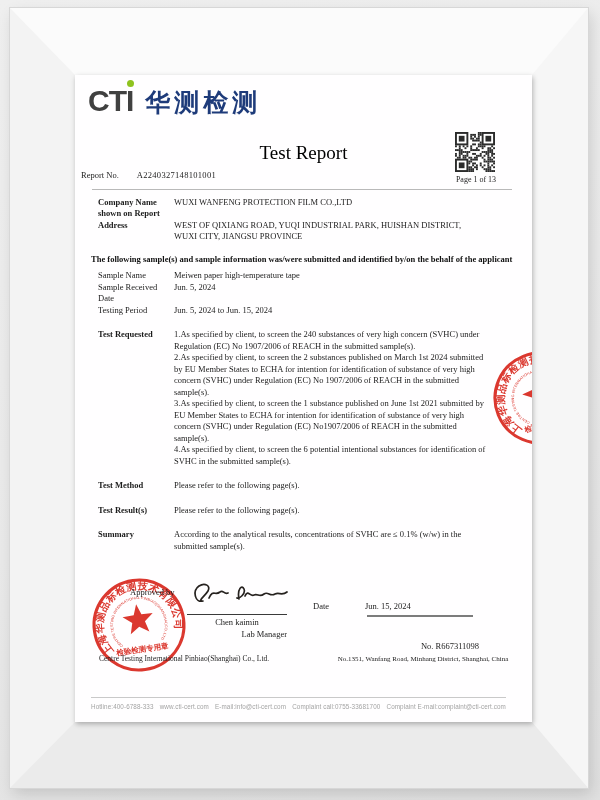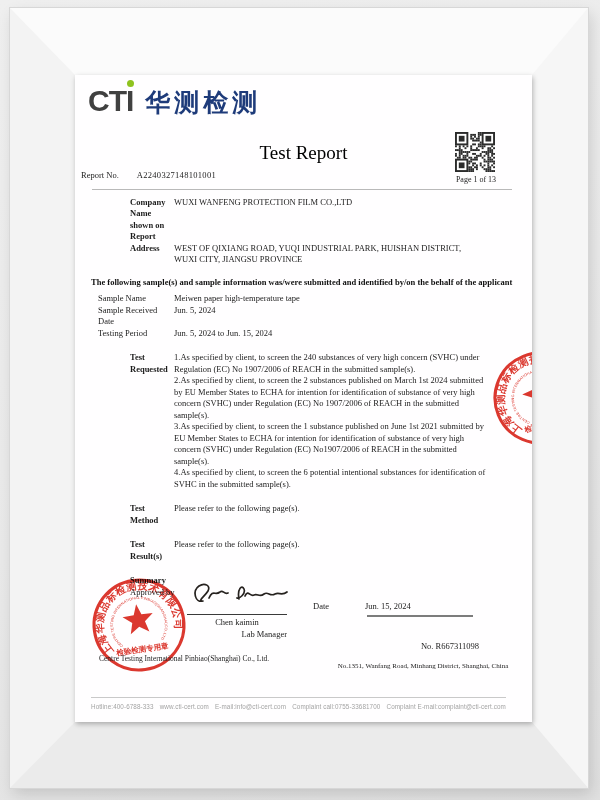--- a/index.html
+++ b/index.html
@@ -24,21 +24,21 @@
   .title{margin-top:25px;text-align:center;font-weight:normal;font-size:19px;line-height:24px;color:#000;}
 
   .qr{position:absolute;left:380px;top:57px;width:40px;height:40px;}
   .page-label{position:absolute;left:366px;top:99px;width:70px;text-align:center;font-size:8px;color:#222;}
 
   .report-row{margin-top:5px;padding-left:6px;display:flex;}
   .report-row .val{margin-left:18px;letter-spacing:.3px;}
   .hrule{margin:7px auto 0 17px;width:420px;border-top:1px solid #b9b9b9;}
 
   .lblrow{display:grid;grid-template-columns:76px auto;padding-left:23px;}
-  .lblrow .lbl{font-weight:bold;margin-left:32px;}
+  .lblrow .lbl{font-weight:bold;}
   .company-block{margin-top:7px;}
   .company-block .val{max-width:312px;}
   .intro{margin:11px 16px 0 16px;font-weight:bold;color:#111;}
   .sample-block{margin-top:5px;}
   .sec{margin-top:13px;}
   .sec .val{max-width:316px;}
   .sec.first{margin-top:13px;}
   .sec p{margin:0;}
 
   
@@ -49,21 +49,21 @@
   .approved{left:55px;top:512px;}
   .sig-svg{left:112px;top:506px;}
   .sig-line{left:112px;top:539px;width:100px;border-top:1px solid #3a3a3a;}
   .sig-name{left:112px;top:542px;width:100px;text-align:center;}
   .sig-title{left:112px;top:554px;width:100px;text-align:right;}
   .date-label{left:238px;top:526px;}
   .date-val{left:290px;top:526px;width:110px;text-align:left;}
   .date-line{left:292px;top:540px;width:106px;border-top:2px solid #7c7c7c;}
   .ref-no{left:310px;top:566px;width:130px;text-align:center;}
   .issuer-name{left:24px;top:578px;font-size:7.5px;}
-  .issuer-addr{left:248px;top:579px;width:200px;text-align:center;font-size:7px;margin-top:7px;}
+  .issuer-addr{left:248px;top:579px;width:200px;text-align:center;font-size:7px;}
 
   .footer-rule{left:16px;top:622px;width:415px;border-top:1px solid #c9c9c9;}
   .footer-row{left:16px;top:626px;width:415px;display:flex;justify-content:space-between;
     font-family:"Liberation Sans",sans-serif;font-size:6.3px;color:#a3a3a3;letter-spacing:.1px;}
 
   .stamp text{font-family:"Liberation Sans",sans-serif;}
 </style>
 </head>
 <body>
 
@@ -305,20 +305,24 @@
     <div class="sec lblrow">
       <div class="lbl">Test Result(s)</div>
       <div class="val">
 
       <p>Please refer to the following page(s).</p>
         </div>
     </div>
 
     <div class="sec lblrow">
       <div class="lbl">Summary</div>
+      <div class="val">
+
+      <p>According to the analytical results, concentrations of SVHC are ≤ 0.1% (w/w) in the submitted sample(s).</p>
+        </div>
     </div>
 
     <svg class="abs stamp stamp-left" width="110" height="110" viewBox="0 0 110 110">
       <circle cx="55" cy="55" r="45" fill="none" stroke="#d8271d" stroke-width="3"></circle>
       <defs>
         <path id="ring1" d="M 29.5 80.5 A 36 36 0 1 1 80.5 80.5"></path>
         <path id="eng1" d="M 36.6 73.4 A 26 26 0 1 1 73.4 73.4"></path>
       </defs>
       <text font-size="10" fill="#d8271d" font-weight="bold" letter-spacing="0.5">
         <textPath href="#ring1" startOffset="4">上海华测品标检测技术有限公司</textPath>

